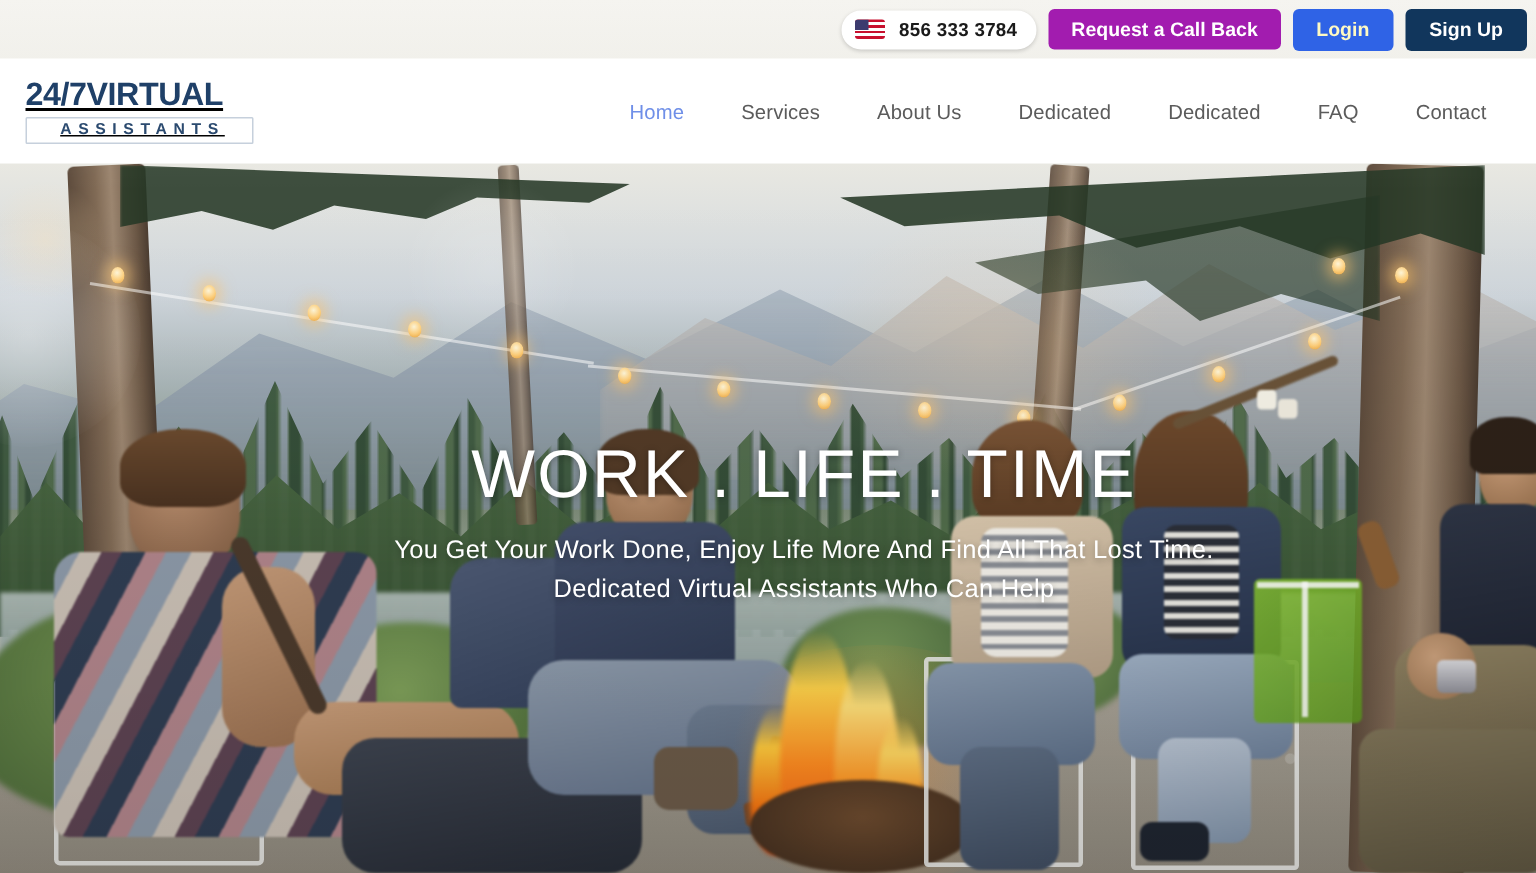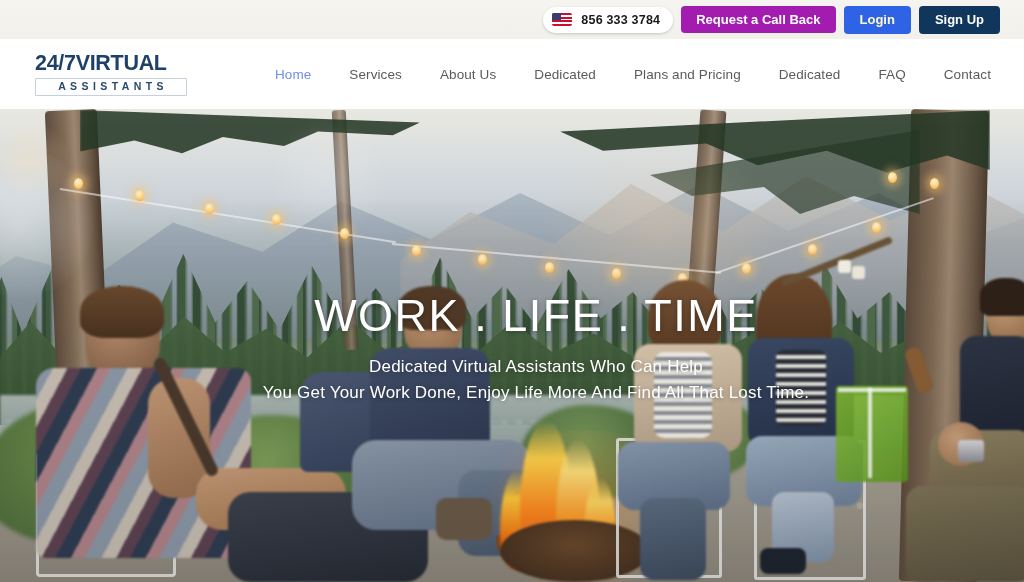--- a/index.html
+++ b/index.html
@@ -141,21 +141,21 @@
   
   .photo-soft {
     position:absolute; inset:0;
     background:linear-gradient(180deg, rgba(255,255,255,.10) 0%, rgba(255,255,255,0) 22%, rgba(0,0,0,.05) 70%, rgba(0,0,0,.10) 100%);
   }
 
   
   .topbar {
     position:absolute; left:0; top:0; width:1024px; height:39px;
     display:flex; align-items:center; justify-content:flex-end;
-    gap:8px; padding-right:24px; z-index:30;
+    gap:8px; padding-right:6px; z-index:30;
   }
   .phone-pill {
     display:flex; align-items:center; gap:9px;
     background:#ffffff; border-radius:16px;
     padding:5px 13px 5px 9px; height:26px;
     box-shadow:0 1px 3px rgba(0,0,0,.18);
   }
   .flag-icon {
     width:20px; height:13px; border-radius:2px; overflow:hidden; flex:none;
     background:
@@ -183,21 +183,21 @@
     background:#11365c; color:#fff; font-size:13px; font-weight:600;
     padding:7px 16px; border-radius:4px; height:28px; line-height:14px;
   }
 
   
   .header {
     position:absolute; left:0; top:39px; width:1024px; height:70px;
     background:#ffffff; z-index:25;
     display:flex; align-items:center;
   }
-  .logo { margin-left:35px; width:152px; user-select:none; }
+  .logo { margin-left:17px; width:152px; user-select:none;text-decoration:underline; }
   .logo-top {
     font-size:21.5px; font-weight:700; color:#1f4068;
     letter-spacing:-.3px; line-height:1; font-family:"Liberation Sans", sans-serif;
   }
   .logo-box {
     margin-top:4px; border:1px solid #c6d0dc; border-radius:1px;
     text-align:center; padding:2px 0 3px;
   }
   .logo-sub {
     font-size:10.5px; font-weight:700; color:#2b4a6f;
@@ -358,28 +358,27 @@
       <div class="logo-box">
         <div class="logo-sub">ASSISTANTS</div>
       </div>
     </div>
 
     <nav class="nav">
       <a class="nav-item active">Home</a>
       <a class="nav-item">Services</a>
       <a class="nav-item">About Us</a>
       <a class="nav-item">Dedicated</a>
-      <a class="nav-item">Plans and Pricing</a>
       <a class="nav-item">Dedicated</a>
       <a class="nav-item">FAQ</a>
       <a class="nav-item">Contact</a>
     </nav>
   </div>
 
   <div class="hero-text">
     <div class="hero-title">WORK . LIFE . TIME</div>
     <div class="hero-sub">
+      <div>You Get Your Work Done, Enjoy Life More And Find All That Lost Time.</div>
       <div>Dedicated Virtual Assistants Who Can Help</div>
-      <div>You Get Your Work Done, Enjoy Life More And Find All That Lost Time.</div>
     </div>
   </div>
 
 </div>
 
 </body></html>

